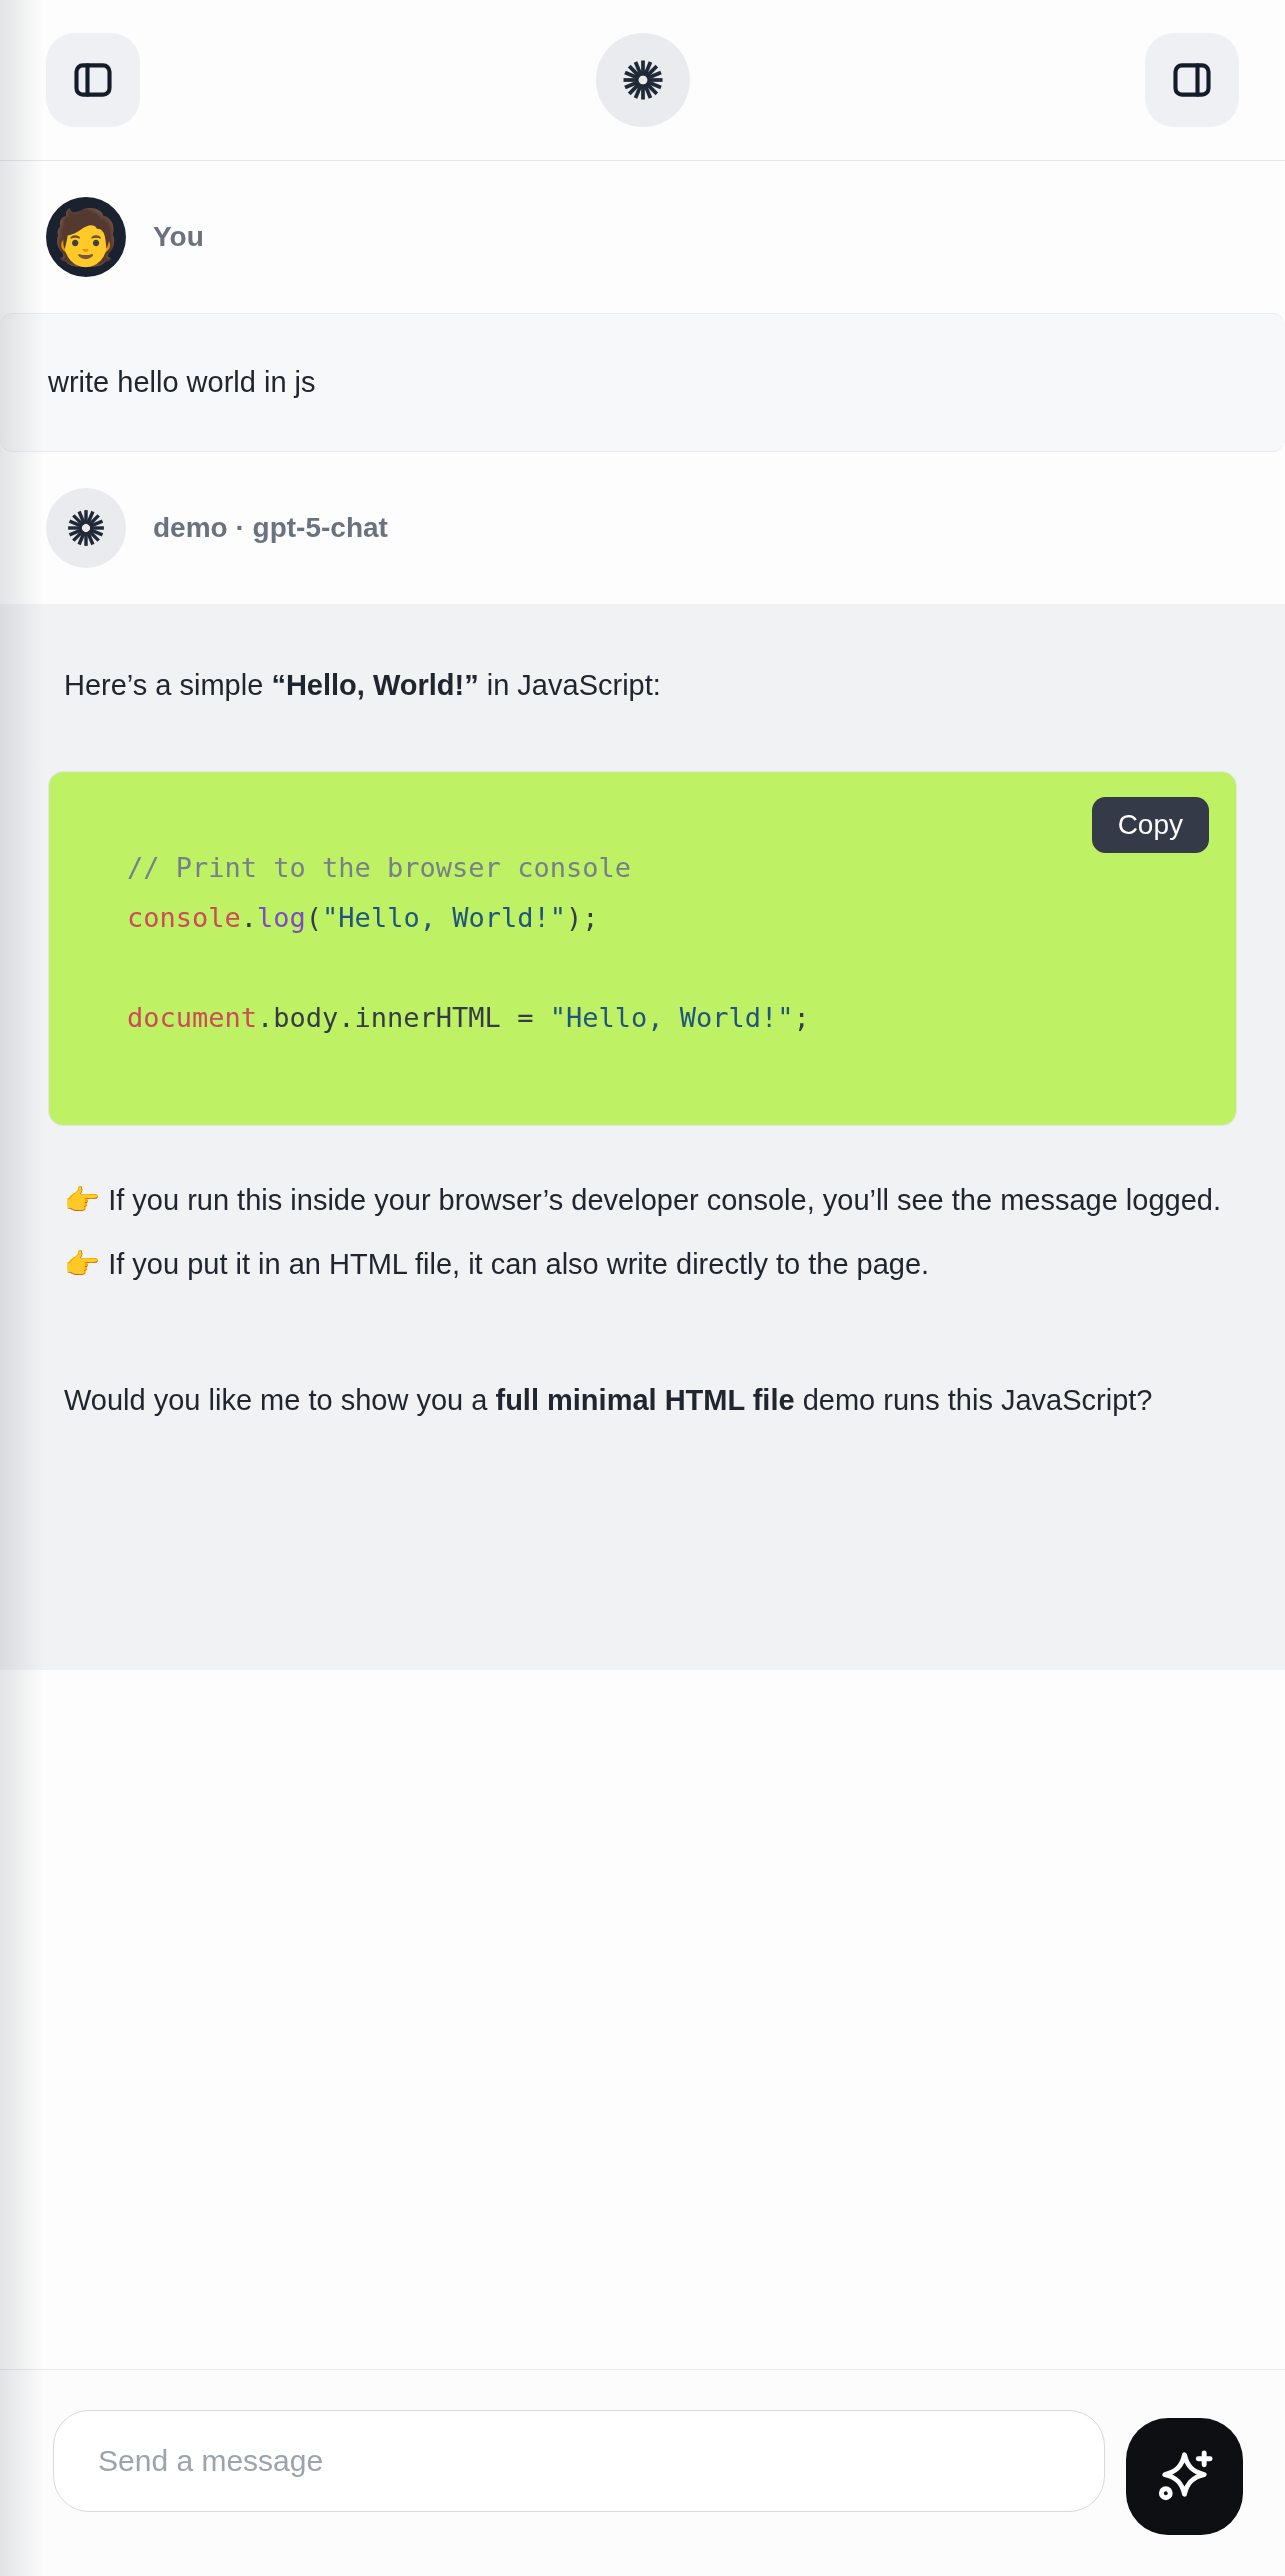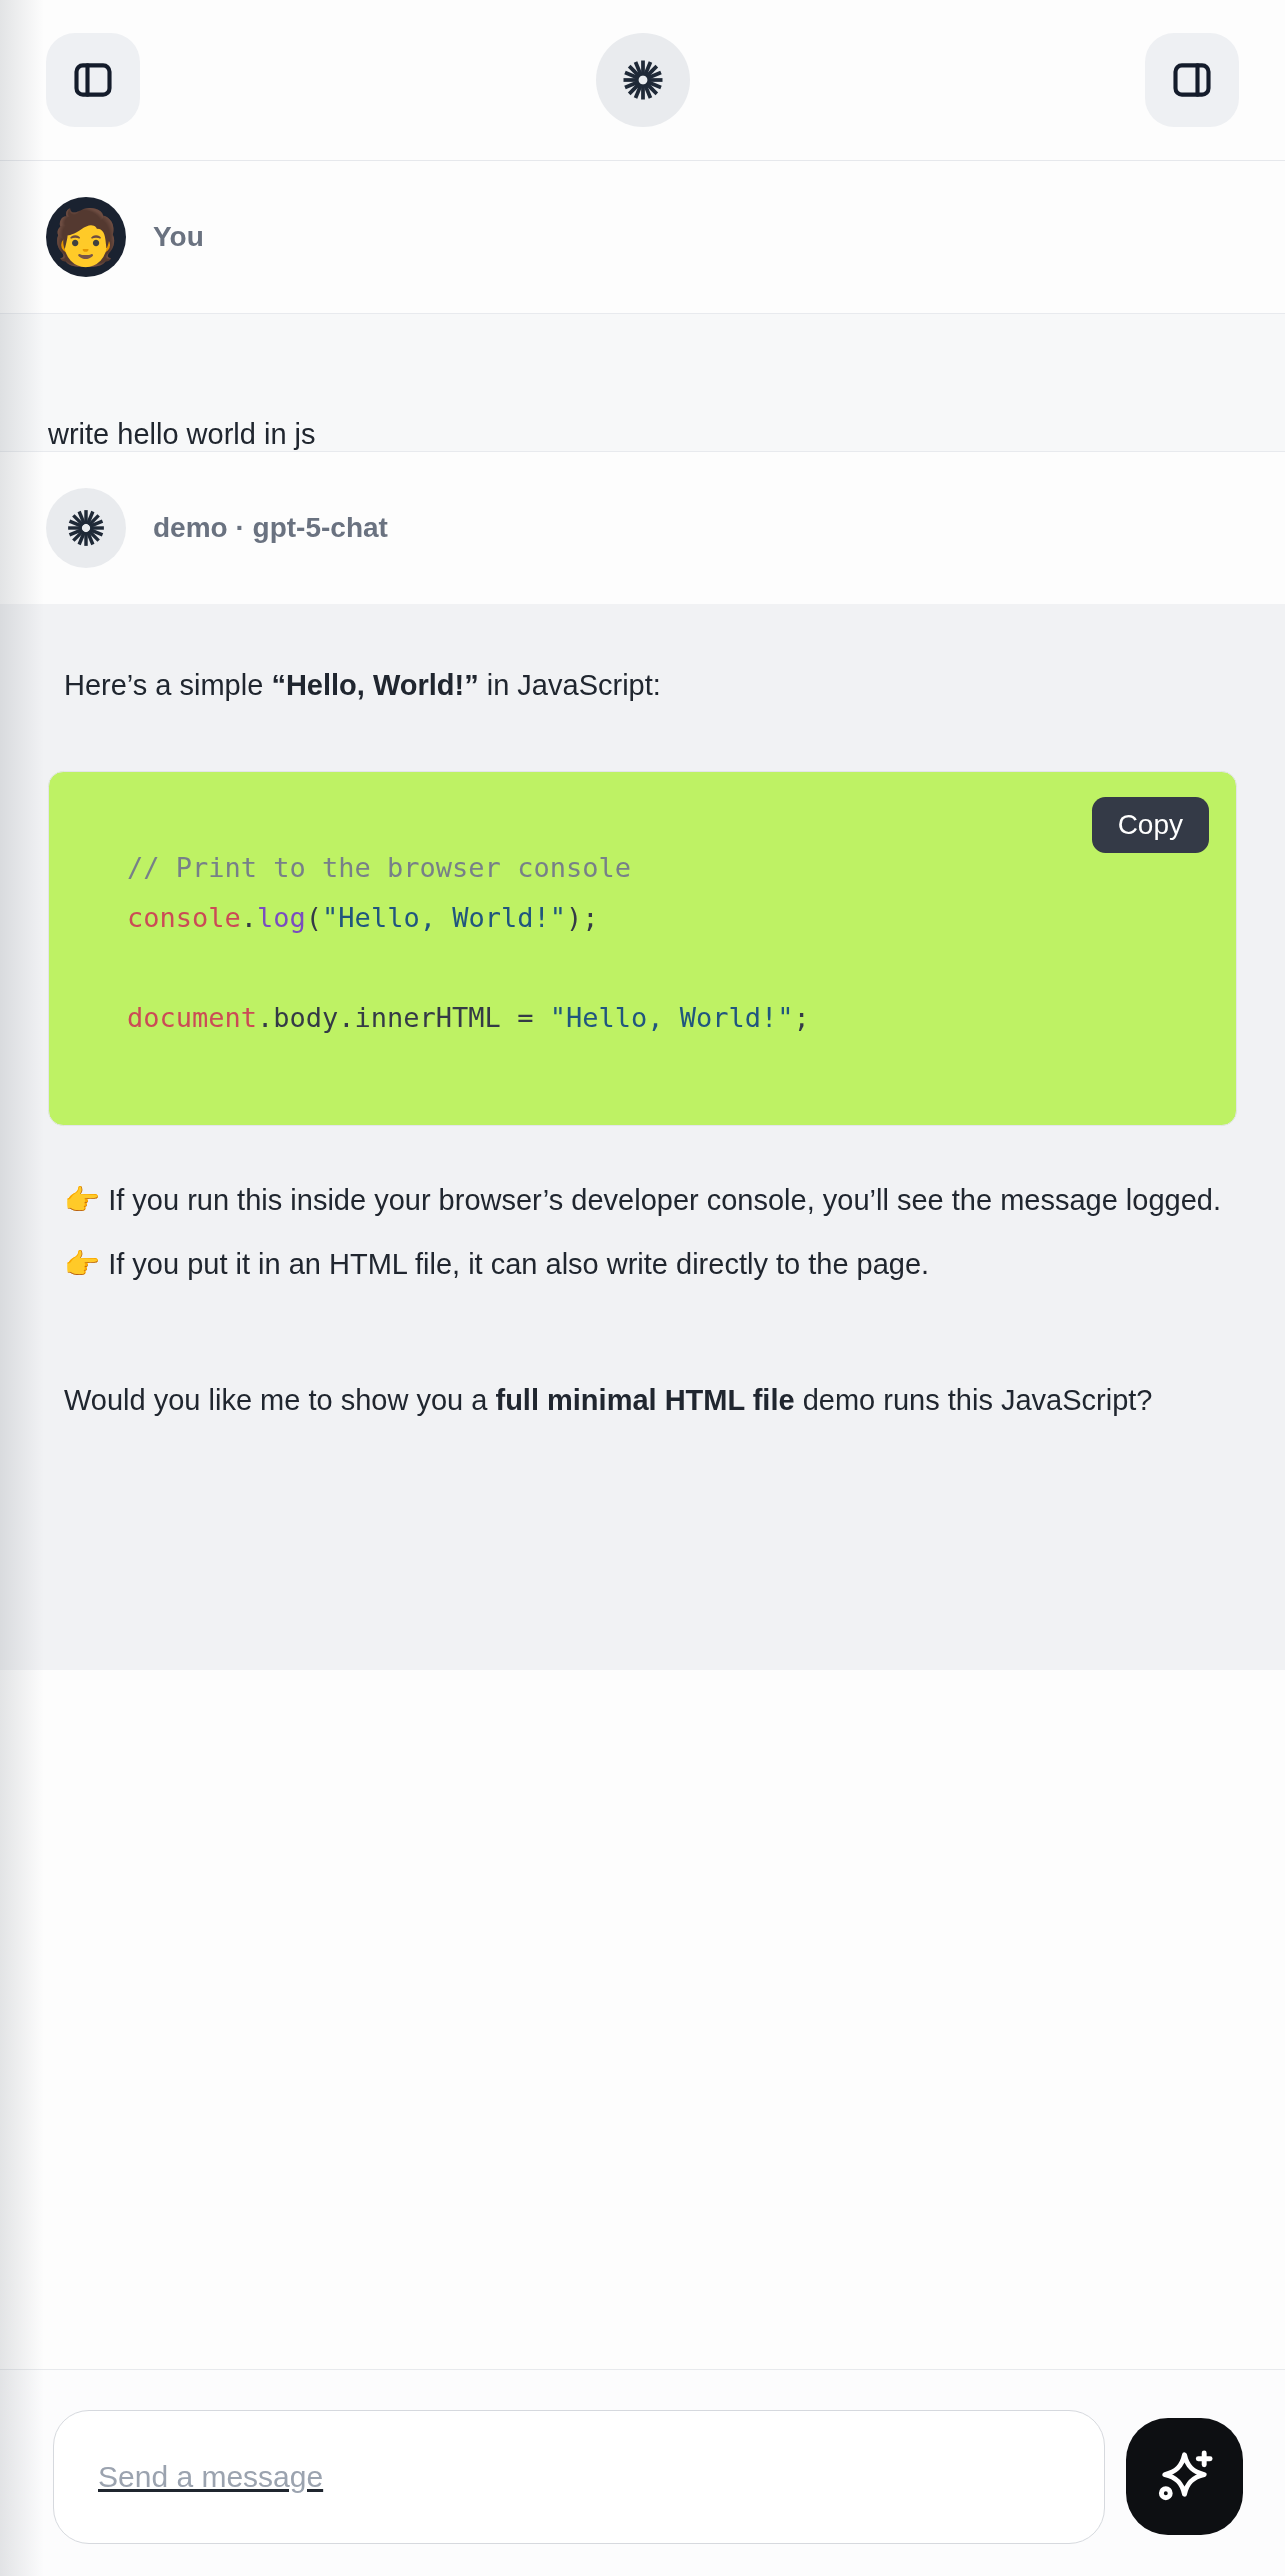--- a/index.html
+++ b/index.html
@@ -18,21 +18,21 @@
 
   
   .author-row{height:152px;display:flex;align-items:center;padding:0 46px;background:#fdfdfd;}
   .avatar{width:80px;height:80px;border-radius:50%;display:flex;align-items:center;justify-content:center;flex:0 0 auto;}
   .avatar.user{background:#1a2230;font-size:54px;line-height:1;}
   .avatar.bot{background:#e9ebee;}
   .author-label{margin-left:27px;font-size:28px;font-weight:600;color:#6a7280;text-align:right;}
 
   
   .user-band{box-sizing:border-box;height:139px;background:#f7f8f9;border-top:1px solid #e8eaee;border-bottom:1px solid #e8eaee;
-    display:flex;align-items:flex-end;padding:0 48px;}
+    display:flex;align-items:center;padding:0 48px;border-radius:13px;}
   .user-band p{margin:0;font-size:29px;color:#20262f;}
 
   
   .assistant-band{box-sizing:border-box;height:1066px;background:#f1f2f4;padding:32.5px 48px 0;}
   .assistant-band p{margin:16px;font-size:29px;line-height:64px;color:#20262f;white-space:pre-wrap;}
   .assistant-band p b{font-weight:700;}
   .assistant-band .closing{margin-top:72px;}
 
   
   .codeblock{position:relative;box-sizing:border-box;margin:54px 0 42px;background:#bef264;
@@ -43,23 +43,23 @@
   .tok-obj{color:#cb4b56;}
   .tok-fn{color:#7a4dc0;}
   .tok-str{color:#20567e;}
   .tok-pln{color:#343a46;}
   .copy-btn{position:absolute;top:25px;right:27px;background:#343a47;color:#ffffff;border:none;cursor:pointer;
     font-family:"Liberation Sans",sans-serif;font-size:28px;padding:12.4px 26px;border-radius:13.4px;}
 
   
   .composer{position:absolute;left:0;right:0;bottom:0;height:207px;box-sizing:border-box;
     border-top:1px solid #e7e9ec;background:#fcfcfd;}
-  .composer input{position:absolute;left:53px;top:40px;width:1052px;height:134px;box-sizing:border-box;
+  .composer input{position:absolute;left:53px;top:40px;width:1052px;height:102px;box-sizing:border-box;
     border:1.9px solid #d6d9de;border-radius:36px;background:#ffffff;padding:0 38px 0 44px;
-    font-family:"Liberation Sans",sans-serif;font-size:30px;color:#20262f;outline:none;text-decoration:underline;}
+    font-family:"Liberation Sans",sans-serif;font-size:30px;color:#20262f;outline:none;}
   .composer input::placeholder{color:#9ba3af;}
   .send-btn{position:absolute;right:42px;top:48px;width:117px;height:117px;border-radius:42px;
     background:#0d0f12;border:none;cursor:pointer;display:flex;align-items:center;justify-content:center;padding:0;}
 </style>
 </head>
 <body>
 
 <div class="app">
 
   <div class="header">

